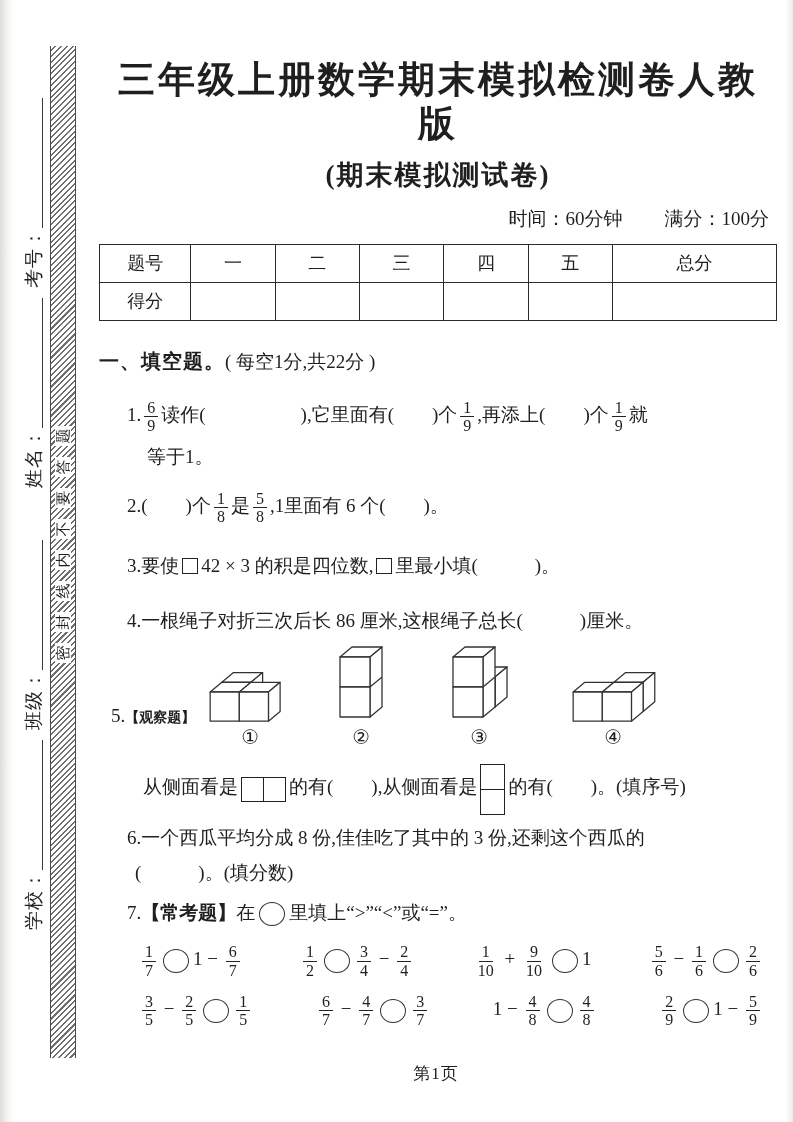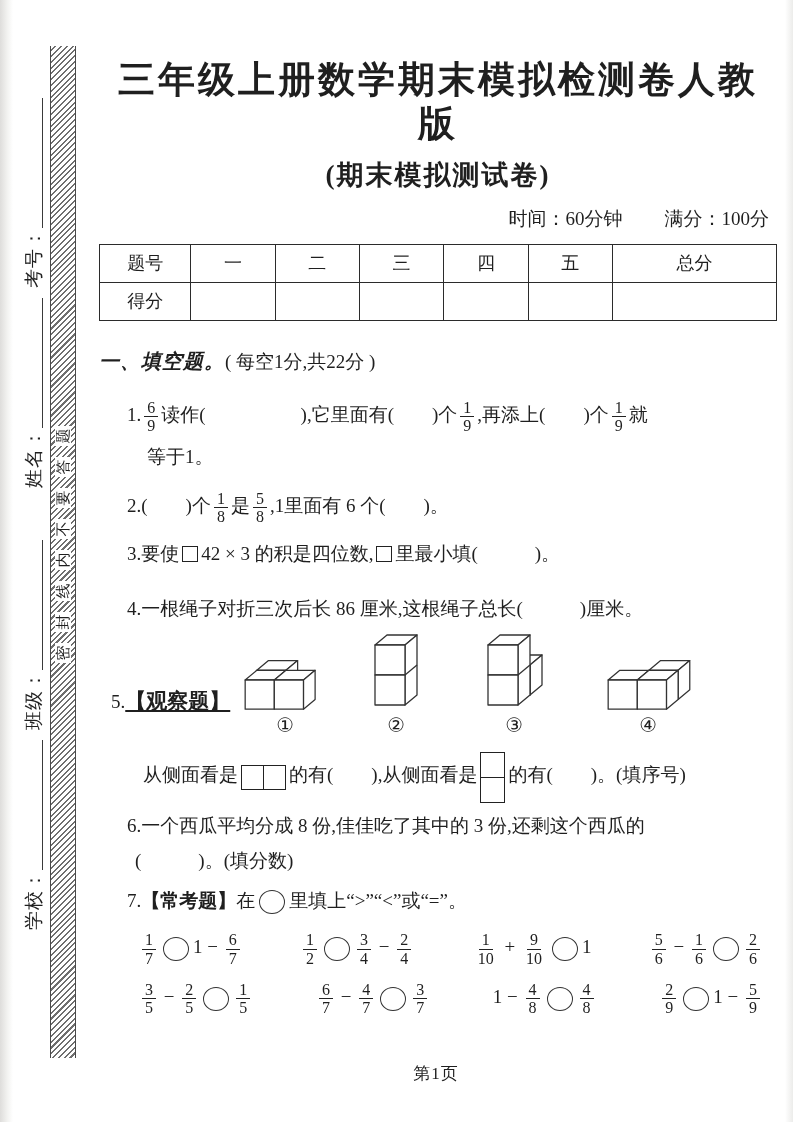--- a/index.html
+++ b/index.html
@@ -40,21 +40,21 @@
   .meta{margin-top:13px;font-size:19px;text-align:right;padding-right:8px;}
   .meta .gap{display:inline-block;width:42px;}
 
   table.score{width:100%;border-collapse:collapse;margin-top:12px;}
   table.score td{border:1.6px solid #2b2b2b;height:37px;text-align:center;
     font-size:18px;padding:0;}
   table.score td:first-child{width:13.5%;}
 
   .hei{font-family:"Liberation Sans","DejaVu Sans",sans-serif;font-weight:700;}
   .sec-heading{margin-top:27px;font-size:19px;}
-  .sec-heading .hei{font-size:20px;letter-spacing:1px;font-style:italic;}
+  .sec-heading .hei{font-size:20px;letter-spacing:1px;}
 
   .q{font-size:19px;margin-top:23px;padding-left:28px;line-height:1.45;}
   .cont{padding-left:48px;margin-top:8px;}
   .view-line{padding-left:44px;margin-top:20px;}
 
   
   .frac{display:inline-flex;flex-direction:column;align-items:center;
     vertical-align:middle;margin:1px 3px;font-size:16px;line-height:1.08;}
   .frac .fn{border-bottom:1.3px solid #222;padding:0 3px;}
   .frac .fd{padding:0 3px;}
@@ -67,21 +67,21 @@
   .hsq{display:inline-flex;vertical-align:middle;margin:0 3px;}
   .hsq .cell{width:21px;height:23px;border:1.3px solid #222;background:#fff;}
   .hsq .cell + .cell{border-left:none;}
   .vsq{display:inline-flex;flex-direction:column;vertical-align:middle;margin:-13px 3px;}
   .vsq .cell{width:23px;height:24px;border:1.3px solid #222;background:#fff;}
   .vsq .cell + .cell{border-top:none;}
 
   
   .q5-row{display:flex;align-items:flex-end;margin-top:10px;padding-left:12px;}
   .q5-label{font-size:19px;margin-bottom:20px;white-space:nowrap;}
-  .q5-label .hei{font-size:21px;text-decoration:underline;}
+  .q5-label .hei{font-size:14px;}
   .fig{display:flex;flex-direction:column;align-items:center;}
   .fig svg{display:block;}
   .fig .cap{margin-top:1px;font-size:20px;line-height:1;
     font-family:"DejaVu Sans",sans-serif;}
   .fig1{margin-left:10px;} .fig2{margin-left:40px;}
   .fig3{margin-left:61px;} .fig4{margin-left:58px;}
   .cube{fill:#fff;stroke:#333;stroke-width:1.3;stroke-linejoin:round;}
 
   
   .cmp-row{display:flex;justify-content:space-between;
@@ -175,21 +175,21 @@
         </span>就</div>
     <div class="q cont">等于1。</div>
 
     <div class="q" style="margin-top:18px;">2.(　　)个<span class="frac">
           <span class="fn">1</span>
           <span class="fd">8</span>
         </span>是<span class="frac">
           <span class="fn">5</span>
           <span class="fd">8</span>
         </span>,1里面有 6 个(　　)。</div>
-    <div class="q" style="margin-top:14px;">3.要使<span class="sq-box"></span>42 × 3 的积是四位数,<span class="sq-box"></span>里最小填(　　　)。</div>
+    <div class="q" style="margin-top:26px;">3.要使<span class="sq-box"></span>42 × 3 的积是四位数,<span class="sq-box"></span>里最小填(　　　)。</div>
     <div class="q" style="margin-top:27px;">4.一根绳子对折三次后长 86 厘米,这根绳子总长(　　　)厘米。</div>
 
     <div class="q5-row">
       <div class="q5-label">5.<span class="hei">【观察题】</span></div>
 
       <div class="fig fig1">
         <svg width="90" height="68" viewBox="0 0 92 70">
           <polygon class="cube" points="17,25 29,15 59,15 47,25"></polygon>
           <polygon class="cube" points="47,25 59,15 59,45 47,55"></polygon>
           <polygon class="cube" points="17,25 47,25 47,55 17,55"></polygon>

